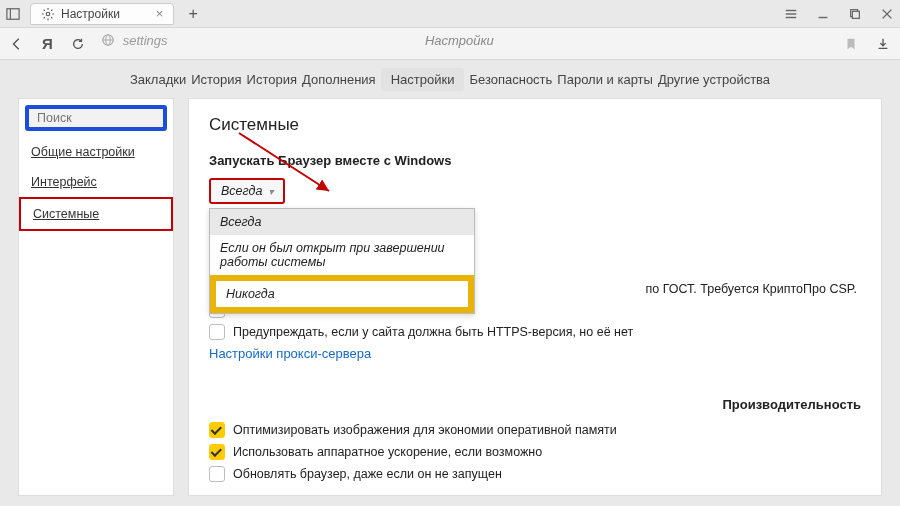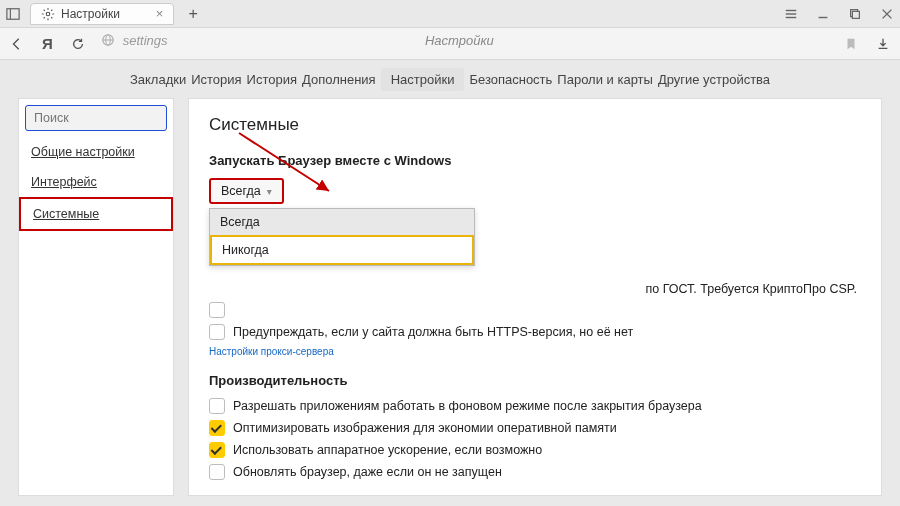--- a/index.html
+++ b/index.html
@@ -24,41 +24,41 @@
 
   
   .subnav { height: 38px; display: flex; align-items: center; justify-content: center; gap: 5px; font-size: 13px; color: #444; }
   .subnav span { cursor: pointer; }
   .subnav .active { background: #e2e2e2; border-radius: 3px; padding: 4px 10px; }
 
   
   .content { display: flex; gap: 14px; padding: 0 18px 10px 18px; height: calc(506px - 28px - 32px - 38px); }
   .sidebar { width: 156px; background: #fff; border: 1px solid #ddd; padding: 0; }
   .sidebar .search { margin: 6px; }
-  .sidebar input { width: 100%; height: 26px; background: #f2f2f2; border: 1px solid #1d4ed8; border-radius: 3px; padding: 0 8px; font-size: 12.5px; color: #888; }
+  .sidebar input { width: 100%; height: 26px; background: #f2f2f2; border: 4px solid #1d4ed8; border-radius: 3px; padding: 0 8px; font-size: 12.5px; color: #888; }
   .sidebar .item { padding: 8px 12px; font-size: 12.5px; color: #333; cursor: pointer; text-decoration: underline; }
   .sidebar .item.active { border: 2px solid #c40000; }
 
   .main { flex: 1; background: #fff; border: 1px solid #ddd; padding: 16px 20px 10px 20px; overflow: hidden; position: relative; }
   h2 { font-size: 17px; font-weight: 400; color: #222; margin-bottom: 18px; }
   .section-label { font-weight: 700; font-size: 13px; color: #222; margin: 6px 0 10px 0; }
 
   .dropdown-btn { display: inline-flex; align-items: center; gap: 6px; height: 26px; padding: 0 10px; background: #f7f7f7; border: 2px solid #c40000; border-radius: 3px; font-size: 12.5px; cursor: pointer; }
   .dropdown-btn .caret { font-size: 10px; color: #888; }
 
   .dropdown-menu { position: absolute; margin-top: 4px; width: 266px; background: #fff; border: 1px solid #bbb; box-shadow: 0 2px 6px rgba(0,0,0,.15); z-index: 5; }
   .dropdown-menu .opt { padding: 6px 10px; font-size: 12.5px; cursor: pointer; }
   .dropdown-menu .opt.sel { background: #e8e8e8; }
-  .dropdown-menu .opt.hl { border: 2px solid #eab308; }
+  .dropdown-menu .opt.hl { border: 6px solid #eab308; }
 
   .row { display: flex; align-items: center; gap: 8px; margin: 6px 0; font-size: 12.5px; color: #222; }
   .chk { width: 16px; height: 16px; border: 1.5px solid #bdbdbd; border-radius: 3px; background: #fff; display: inline-flex; align-items: center; justify-content: center; flex-shrink: 0; }
   .chk.checked { background: #ffcc00; border-color: #ffcc00; }
   .chk.checked::after { content: ""; width: 8px; height: 4px; border-left: 2px solid #333; border-bottom: 2px solid #333; transform: rotate(-45deg) translate(0,-1px); }
-  .link { color: #1769c4; font-size: 10px; cursor: pointer; margin: 4px 0; display: block; }
+  .link { color: #1769c4; font-size: 13px; cursor: pointer; margin: 4px 0; display: block; }
 
   
   .arrow-svg { position: absolute; pointer-events: none; z-index: 10; }
 </style>
 </head>
 <body>
 
 <div class="titlebar">
   <span class="left-icon icon-small">
     <svg viewBox="0 0 16 16">
@@ -163,50 +163,47 @@
     <div class="item">Общие настройки</div>
     <div class="item">Интерфейс</div>
     <div class="item active">Системные</div>
   </div>
 
   <div class="main">
     <h2>Системные</h2>
 
     <div class="section-label">Запускать Браузер вместе с Windows</div>
 
-    <div style="position:relative;">
+    <div style="position:relative;font-style:italic;">
       <div class="dropdown-btn">
         <span>Всегда</span>
         <span class="caret">▾</span>
       </div>
       <div class="dropdown-menu">
         <div class="opt sel">Всегда</div>
+        <div class="opt">Если он был открыт при завершении работы системы</div>
         <div class="opt hl">Никогда</div>
       </div>
     </div>
 
     <div style="height:72px;"></div>
 
     <div class="row" style="justify-content:flex-end;padding-right:4px;">
       <span>по ГОСТ. Требуется КриптоПро CSP.</span>
     </div>
     <div class="row">
       <span class="chk"></span>
     </div>
     <div class="row">
       <span class="chk"></span>
       <span>Предупреждать, если у сайта должна быть HTTPS-версия, но её нет</span>
     </div>
     <a class="link">Настройки прокси-сервера</a>
 
-    <div class="section-label" style="margin-top:16px;">Производительность</div>
-    <div class="row">
-        <span class="chk"></span>
-        <span>Разрешать приложениям работать в фоновом режиме после закрытия браузера</span>
-      </div>
+    <div class="section-label" style="margin-top:36px;text-align:right;">Производительность</div>
     <div class="row">
         <span class="chk checked"></span>
         <span>Оптимизировать изображения для экономии оперативной памяти</span>
       </div>
     <div class="row">
         <span class="chk checked"></span>
         <span>Использовать аппаратное ускорение, если возможно</span>
       </div>
     <div class="row">
         <span class="chk"></span>

